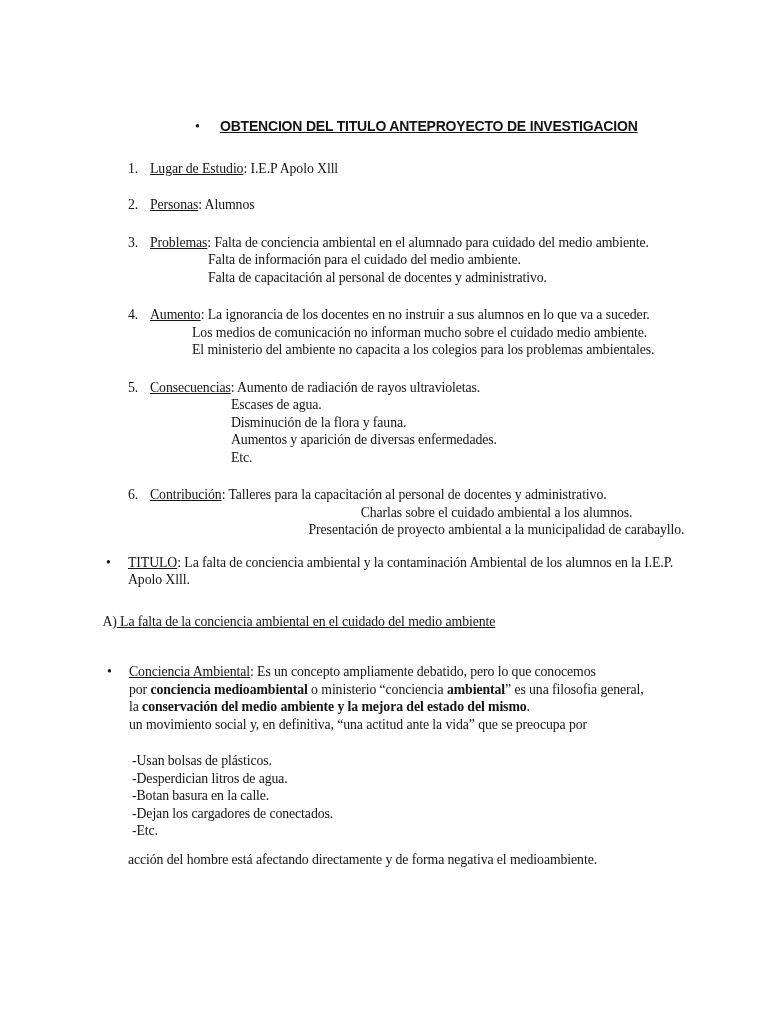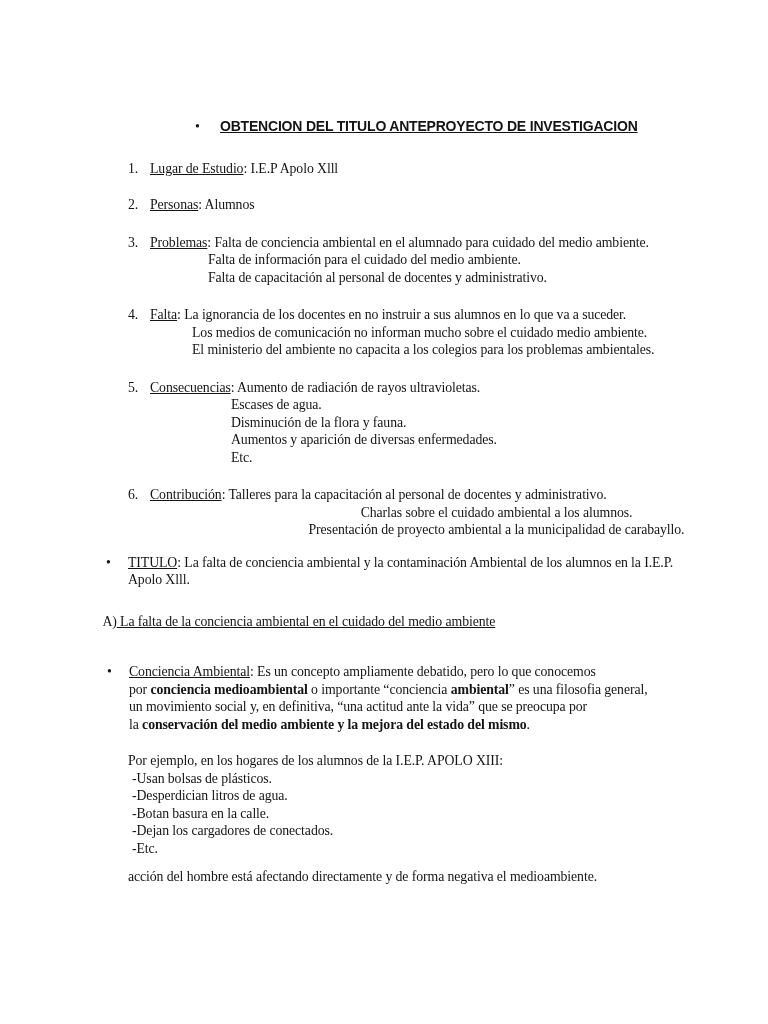--- a/index.html
+++ b/index.html
@@ -91,21 +91,21 @@
     <div class="item-content">
       <div class="line"><span class="u">Problemas</span><span>: Falta de conciencia ambiental en el alumnado para cuidado del medio ambiente.</span></div>
       <div class="line ind-a">Falta de información para el cuidado del medio ambiente.</div>
       <div class="line ind-a">Falta de capacitación al personal de docentes y administrativo.</div>
     </div>
   </div>
 
   <div class="num-item mt-item4">
     <span class="num">4.</span>
     <div class="item-content">
-      <div class="line"><span class="u">Falta</span><span>: La ignorancia de los docentes en no instruir a sus alumnos en lo que va a suceder.</span></div>
+      <div class="line"><span class="u">Aumento</span><span>: La ignorancia de los docentes en no instruir a sus alumnos en lo que va a suceder.</span></div>
       <div class="line ind-b">Los medios de comunicación no informan mucho sobre el cuidado medio ambiente.</div>
       <div class="line ind-b">El ministerio del ambiente no capacita a los colegios para los problemas ambientales.</div>
     </div>
   </div>
 
   <div class="num-item mt-item5">
     <span class="num">5.</span>
     <div class="item-content">
       <div class="line"><span class="u">Consecuencias</span><span>: Aumento de radiación de rayos ultravioletas.</span></div>
       <div class="line ind-c">Escases de agua.</div>
@@ -133,28 +133,27 @@
   </div>
 
   <div class="section-a line">
     <span>A)</span><span class="u"> La falta de la conciencia ambiental en el cuidado del medio ambiente</span>
   </div>
 
   <div class="bullet-block conciencia-block">
     <span class="bullet-cell">•</span>
     <div class="item-content">
       <div class="line"><span class="u">Conciencia Ambiental</span><span>: Es un concepto ampliamente debatido, pero lo que conocemos</span></div>
-      <div class="line"><span>por </span><span class="b">conciencia medioambiental</span><span> o importante “conciencia </span><span class="b">ambiental</span><span>” es una filosofia general,</span></div>
+      <div class="line"><span>por </span><span class="b">conciencia medioambiental</span><span> o ministerio “conciencia </span><span class="b">ambiental</span><span>” es una filosofia general,</span></div>
+      <div class="line"><span>la </span><span class="b">conservación del medio ambiente y la mejora del estado del mismo</span><span>.</span></div>
       <div class="line">un movimiento social y, en definitiva, “una actitud ante la vida” que se preocupa por</div>
-      <div class="line"><span>la </span><span class="b">conservación del medio ambiente y la mejora del estado del mismo</span><span>.</span></div>
     </div>
   </div>
 
   <div class="ejemplo-block">
-    <div class="line">Por ejemplo, en los hogares de los alumnos de la I.E.P. APOLO XIII:</div>
     <div class="line dash-line">-Usan bolsas de plásticos.</div>
     <div class="line dash-line">-Desperdician litros de agua.</div>
     <div class="line dash-line">-Botan basura en la calle.</div>
     <div class="line dash-line">-Dejan los cargadores de conectados.</div>
     <div class="line dash-line">-Etc.</div>
   </div>
 
   <div class="closing-block">
     <div class="line">acción del hombre está afectando directamente y de forma negativa el medioambiente.</div>
   </div>

